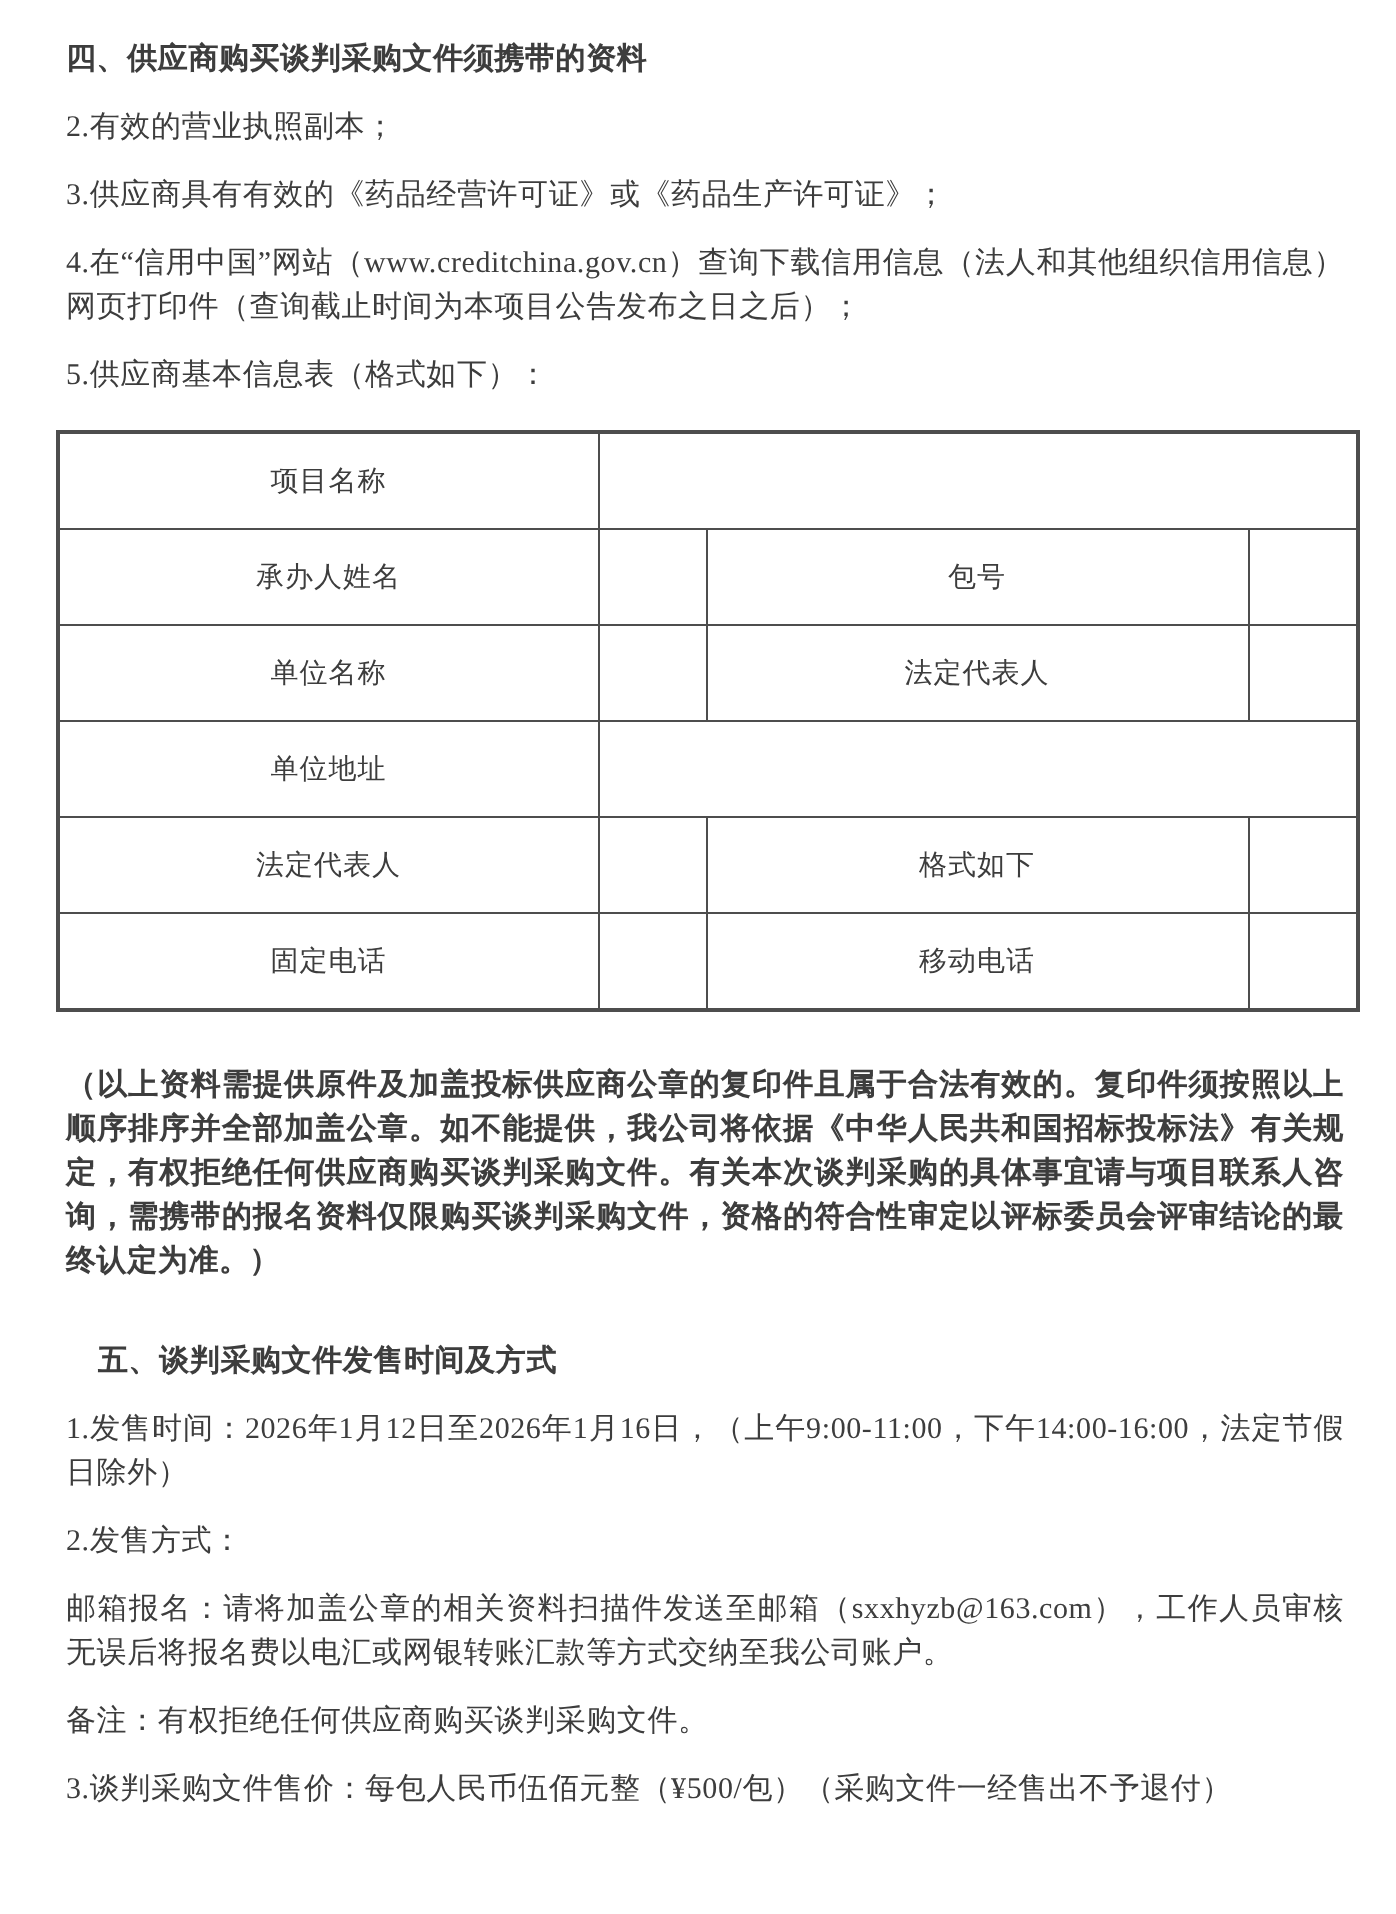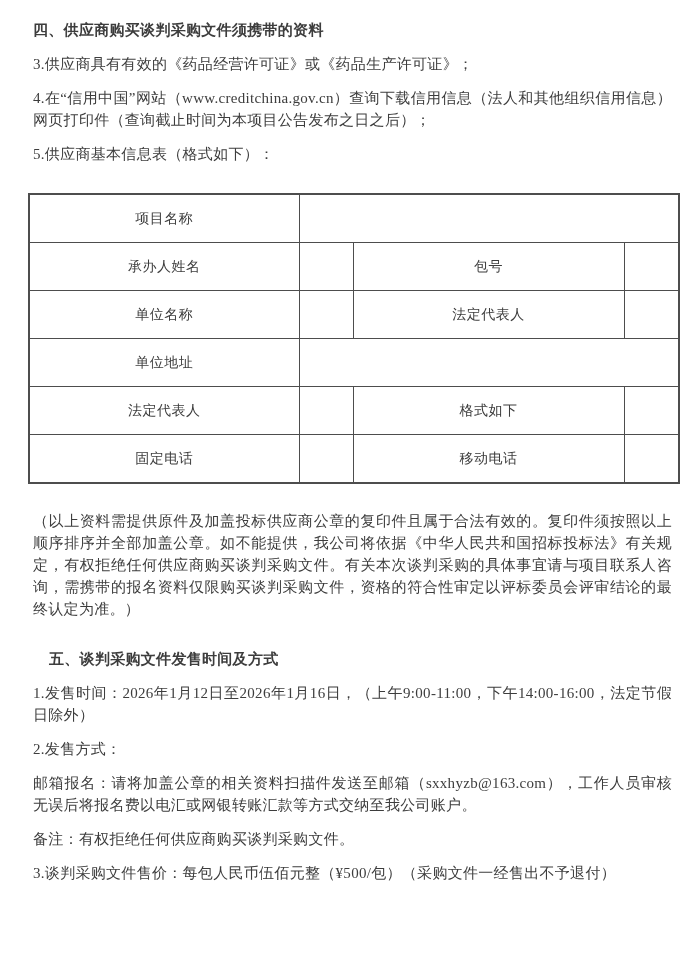--- a/index.html
+++ b/index.html
@@ -30,44 +30,46 @@
     font-weight: bold;
   }
   .section5-heading {
     margin-top: 28px;
     margin-left: 16px;
   }
   table.info-table {
     border-collapse: collapse;
     table-layout: fixed;
     width: 650px;
-    margin: 28px 0 26px -5px;
+    margin: 16px 0 26px -5px;
     border: 2px solid #4d4d4d;
   }
   table.info-table td {
     border: 1px solid #4d4d4d;
     height: 47px;
     text-align: center;
     vertical-align: middle;
     font-size: 14px;
     color: #3d3d3d;
     padding: 0;
     letter-spacing: 0.5px;
   }
   .note-para {
     margin-bottom: 28px;
+    font-weight: bold;
   }
 </style>
 </head>
 <body>
 
 <div class="page">
 
   <p class="para heading">四、供应商购买谈判采购文件须携带的资料</p>
 
+  <p class="para">2.有效的营业执照副本；</p>
   <p class="para">3.供应商具有有效的《药品经营许可证》或《药品生产许可证》；</p>
   <p class="para">4.在“信用中国”网站（www.creditchina.gov.cn）查询下载信用信息（法人和其他组织信用信息）网页打印件（查询截止时间为本项目公告发布之日之后）；</p>
   <p class="para">5.供应商基本信息表（格式如下）：</p>
 
   <table class="info-table">
     <colgroup>
       <col style="width:270px">
       <col style="width:54px">
       <col style="width:271px">
       <col style="width:55px">

